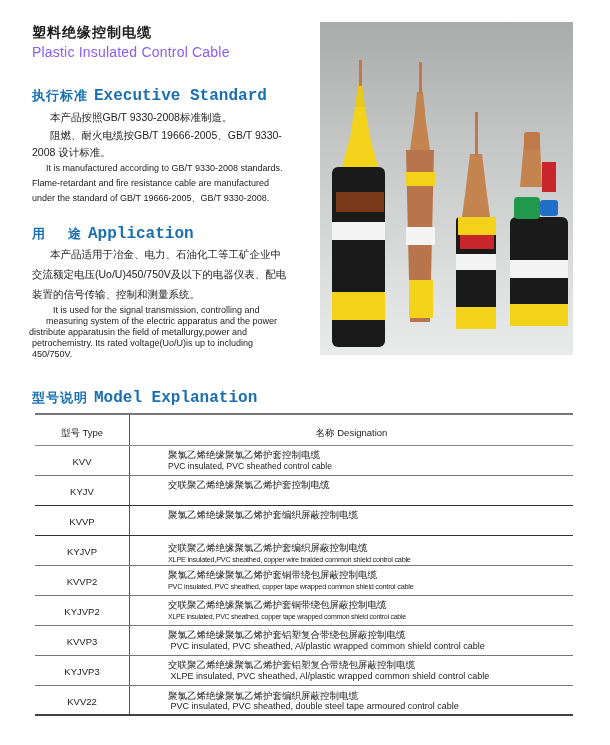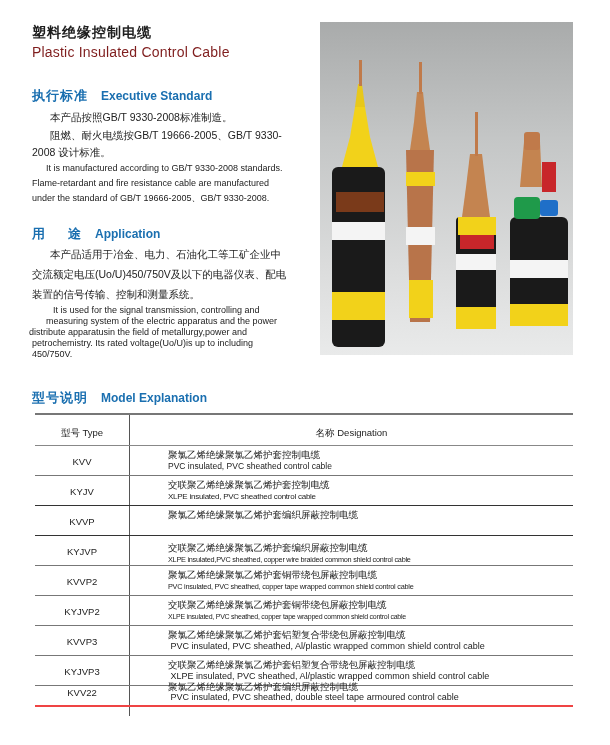--- a/index.html
+++ b/index.html
@@ -1,24 +1,24 @@
 <!DOCTYPE html>
 <html><head>
 <meta charset="utf-8">
 <style>
   * { margin: 0; padding: 0; box-sizing: border-box; }
   html, body { width: 610px; height: 745px; background: #ffffff; overflow: hidden; }
   body { position: relative; font-family: "Liberation Sans", "DejaVu Sans", sans-serif; color: #222; }
 
   .title-cn { position: absolute; left: 32px; top: 24px; font-size: 14px; font-weight: bold; color: #1e1e1e; letter-spacing: 1px; }
-  .title-en { position: absolute; left: 32px; top: 44px; font-size: 14px; color: #7f1d1d; letter-spacing: 0.2px; }
+  .title-en { position: absolute; left: 32px; top: 44px; font-size: 14px; color: #8b5cf6; letter-spacing: 0.2px; }
 
   .sec-head { position: absolute; left: 32px; font-weight: bold; color: #1a6fb0; white-space: nowrap; }
   .sec-head .cn { font-size: 13px; letter-spacing: 1px; }
-  .sec-head .en { font-size: 12px; margin-left: 13px; font-weight: bold; }
+  .sec-head .en { font-size: 16px; margin-left: 6px; font-weight: bold; font-family: Liberation Mono, monospace; }
 
   .para-cn { position: absolute; font-size: 10.5px; color: #222; line-height: 19px; }
   .para-en { position: absolute; font-size: 9px; color: #222; line-height: 15px; }
 
   .photo { position: absolute; left: 320px; top: 22px; width: 253px; height: 333px;
            background: linear-gradient(180deg, #a9abab 0%, #c4c6c6 35%, #dcdddd 75%, #e9eaea 100%); overflow: hidden; }
   .tbl-row { position: absolute; left: 0; width: 538px; border-bottom: 1px solid #777; }
   .tbl-top { position: absolute; left: 35px; top: 413px; width: 538px; height: 2px; background: #777; }
   .col-div { position: absolute; left: 129px; top: 415px; width: 1px; height: 301px; background: #555; }
   .cell-type { position: absolute; left: 0; width: 94px; text-align: center; font-size: 9.5px; color: #222; }
@@ -125,21 +125,20 @@
     <div class="cell-desig" style="top:3px;">
       <div class="d-cn">聚氯乙烯绝缘聚氯乙烯护套控制电缆</div>
       <div class="d-en">PVC insulated, PVC sheathed control cable</div>
     </div>
   </div>
 
   <div class="tbl-row" style="top:61px; height:30px; border-bottom-color:#333;">
     <div class="cell-type" style="top:10px;">KYJV</div>
     <div class="cell-desig" style="top:3px;">
       <div class="d-cn">交联聚乙烯绝缘聚氯乙烯护套控制电缆</div>
-      <div class="d-en narrow" style="font-size:8px;">XLPE insulated, PVC sheathed control cable</div>
     </div>
   </div>
 
   <div class="tbl-row" style="top:91px; height:30px; border-bottom-color:#333;">
     <div class="cell-type" style="top:10px;">KVVP</div>
     <div class="cell-desig" style="top:3px;">
       <div class="d-cn">聚氯乙烯绝缘聚氯乙烯护套编织屏蔽控制电缆</div>
     </div>
   </div>
 
@@ -176,20 +175,20 @@
   </div>
 
   <div class="tbl-row" style="top:241px; height:30px;">
     <div class="cell-type" style="top:10px;">KYJVP3</div>
     <div class="cell-desig" style="top:3px;">
       <div class="d-cn">交联聚乙烯绝缘聚氯乙烯护套铝塑复合带绕包屏蔽控制电缆</div>
       <div class="d-en" style="font-size:9px; white-space:pre;"> XLPE insulated, PVC sheathed, Al/plastic wrapped common shield control cable</div>
     </div>
   </div>
 
-  <div class="tbl-row" style="top:262px; height:30px; border-bottom:2px solid #ef4444;">
+  <div class="tbl-row" style="top:271px; height:30px; border-bottom:2px solid #404040;">
     <div class="cell-type" style="top:10px;">KVV22</div>
     <div class="cell-desig" style="top:5px;">
       <div class="d-cn" style="line-height:10px;">聚氯乙烯绝缘聚氯乙烯护套编织屏蔽控制电缆</div>
       <div class="d-en" style="font-size:9px; white-space:pre; line-height:10px;"> PVC insulated, PVC sheathed, double steel tape armoured control cable</div>
     </div>
   </div>
 </div>
 
 </body></html>

